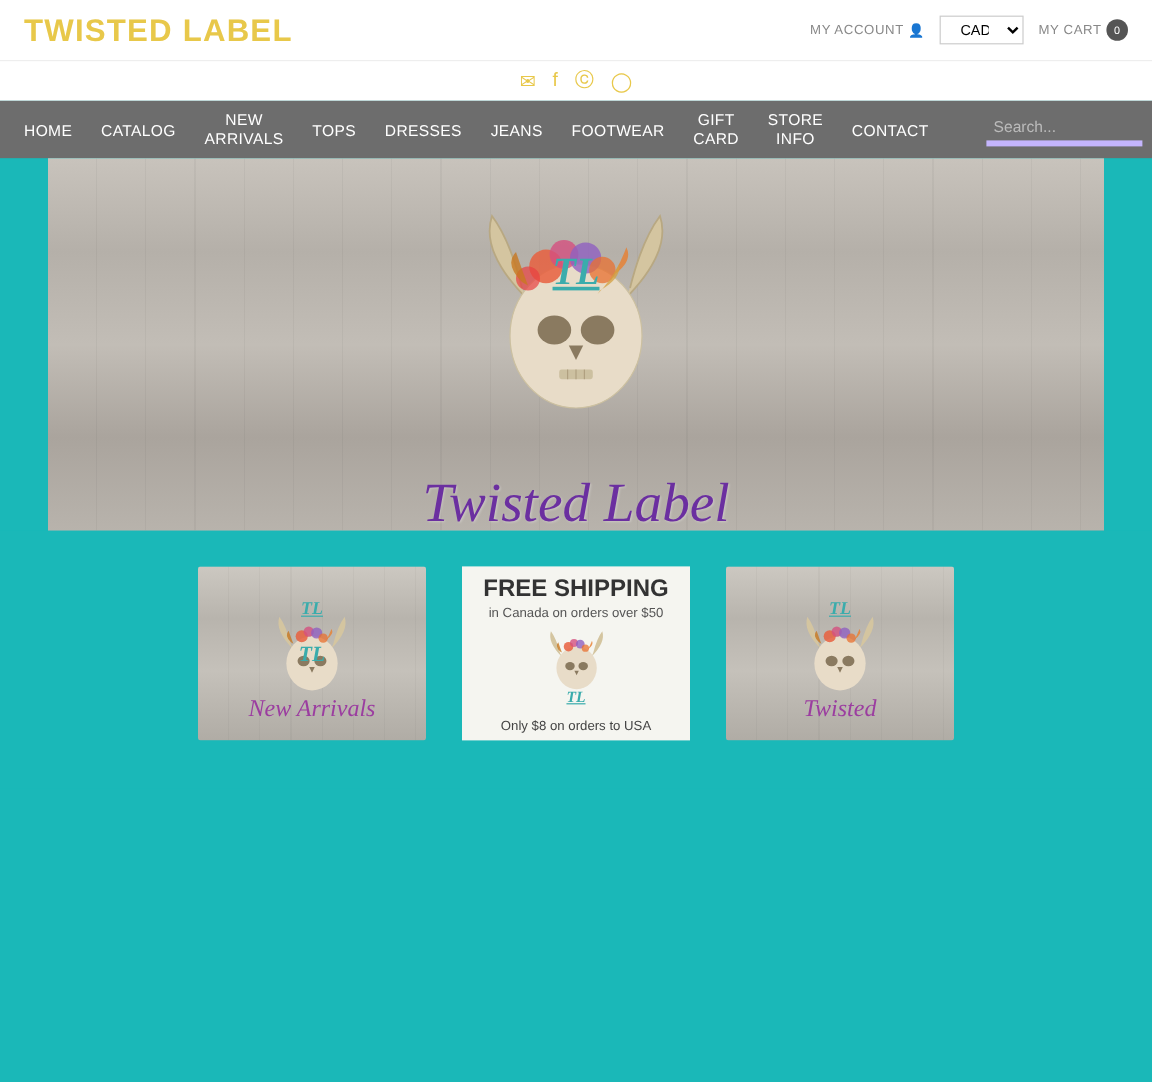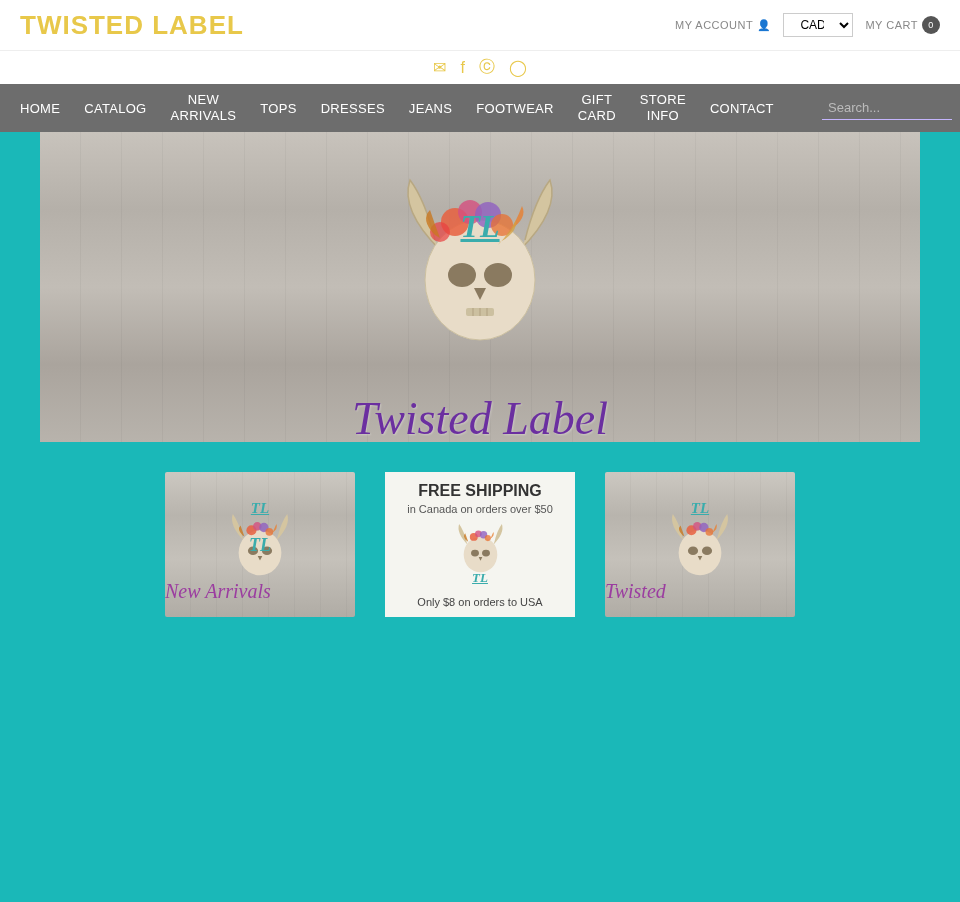--- a/index.html
+++ b/index.html
@@ -103,21 +103,21 @@
       white-space: nowrap;
     }
     .nav-search {
       margin-left: auto;
       display: flex;
       align-items: center;
     }
     .nav-search input {
       background: transparent;
       border: none;
-      border-bottom: 1px solid #c4b5fd;
+      border-bottom: 5px solid #c4b5fd;
       color: #ccc;
       font-size: 13px;
       padding: 4px 6px;
       outline: none;
       width: 130px;
     }
     .nav-search input::placeholder {
       color: #bbb;
     }
 
@@ -200,36 +200,37 @@
     }
     .promo-label {
       font-size: 20px;
       color: #9b3da0;
       font-style: italic;
       font-family: Georgia, serif;
       position: absolute;
       bottom: 14px;
       left: 0;
       right: 0;
+      text-align: center;
     }
     
     .free-shipping-card {
       width: 190px;
       height: 145px;
       background: #f5f5f0;
       display: flex;
       flex-direction: column;
       align-items: center;
       justify-content: center;
       cursor: pointer;
       position: relative;
       padding: 10px;
     }
     .free-shipping-title {
-      font-size: 16px;
+      font-size: 20px;
       font-weight: bold;
       color: #333;
       line-height: 1.2;
       text-transform: uppercase;
     }
     .free-shipping-sub {
       font-size: 11px;
       color: #555;
       text-align: center;
       margin-top: 2px;

